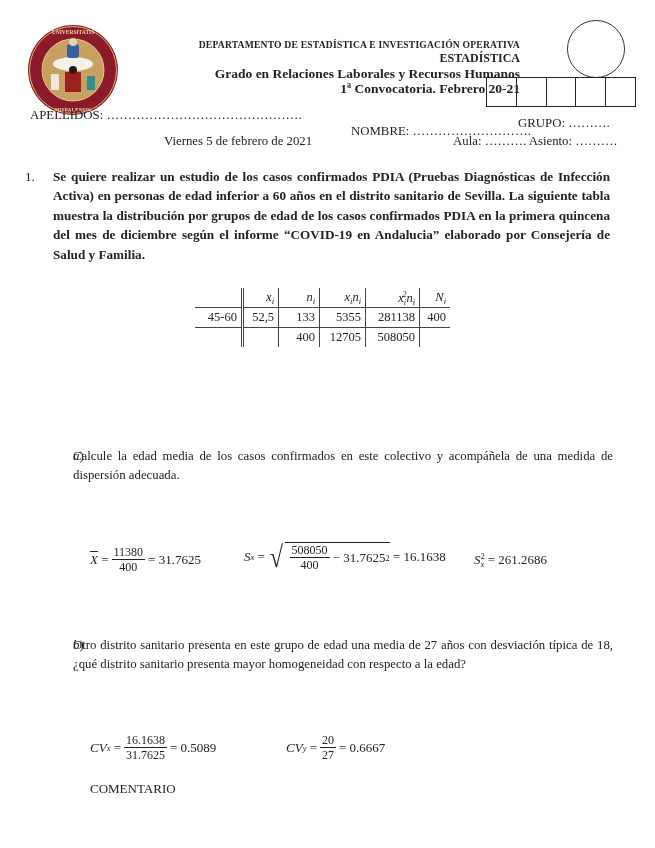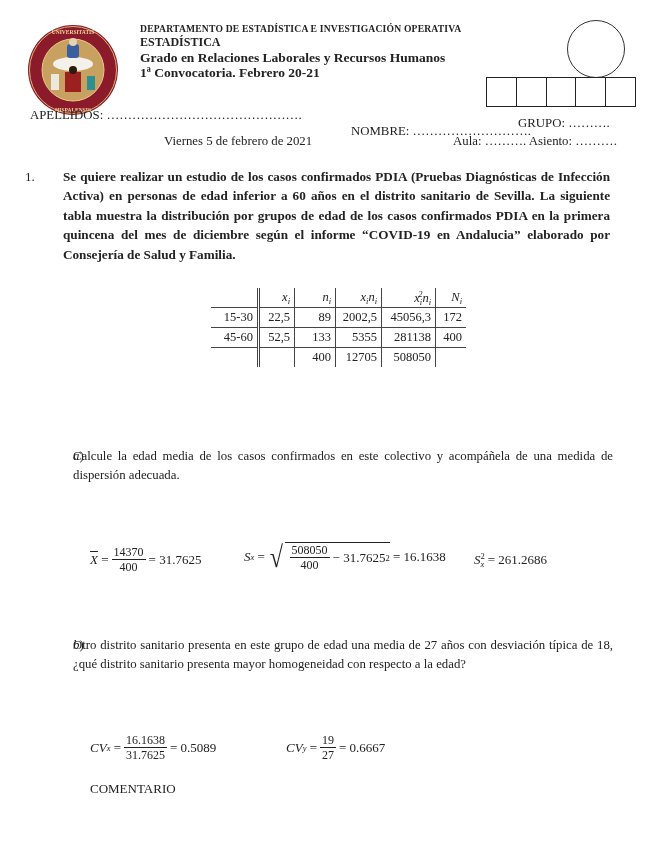--- a/index.html
+++ b/index.html
@@ -2,45 +2,45 @@
 <html><head>
 <meta charset="utf-8">
 <style>
   html, body { margin:0; padding:0; background:#ffffff; }
   body { width:655px; height:848px; position:relative; overflow:hidden;
          font-family:"DejaVu Serif", "Liberation Serif", serif; color:#222; }
   .abs { position:absolute; }
 
   
   #seal { left:27px; top:24px; width:92px; height:92px; }
-  .hdr { left:140px; width:380px; text-align:left; font-family:"Liberation Serif", serif; }
+  .hdr { left:140px; width:380px; text-align:right; font-family:"Liberation Serif", serif;margin-top:16px; }
   #dept { top:23px; font-size:9.6px; font-weight:bold; letter-spacing:0.2px; }
   #subj { top:35px; font-size:12px; font-weight:bold; }
   #grado { top:50px; font-size:13.5px; font-weight:bold; }
   #conv { top:65px; font-size:13.5px; font-weight:bold; }
   #circle { left:567px; top:20px; width:56px; height:56px; border:1.3px solid #333; border-radius:50%; }
   #boxes { left:486px; top:77px; width:150px; height:30px; display:flex; border:1.6px solid #222; box-sizing:border-box; }
   #boxes .cell { flex:1; border-right:1px solid #222; }
   #boxes .cell:last-child { border-right:none; }
 
   
   .line { font-family:"Liberation Serif", serif; font-size:12.8px; white-space:nowrap; }
   #apellidos { left:30px; top:108px;text-align:center; }
   #nombre { left:351px; top:124px; }
   #grupo { left:518px; top:116px; }
   #fecha { left:164px; top:134px;text-align:center; }
   #aula { left:453px; top:134px; }
 
   
   #q1 { left:25px; top:167px; width:585px; font-family:"Liberation Serif", serif; font-size:13.2px; line-height:19.4px; }
   #q1 .num { position:absolute; left:0; top:0; font-weight:normal; }
-  #q1 .txt { margin-left:38px; font-weight:bold; text-align:justify; display:block; }
-
-  
-  #tbl { left:211px; top:288px; border-collapse:collapse; font-family:"Liberation Serif", serif; font-size:12.5px; }
+  #q1 .txt { margin-left:28px; font-weight:bold; text-align:justify; display:block; }
+
+  
+  #tbl { left:195px; top:288px; border-collapse:collapse; font-family:"Liberation Serif", serif; font-size:12.5px; }
   #tbl td, #tbl th { height:19px; padding:0 4px; text-align:right; font-weight:normal; border-right:1px solid #444; }
   #tbl th { font-style:italic; }
   #tbl tr.hr td, #tbl tr.hr th { border-bottom:1px solid #444; }
   #tbl tr.top td { border-top:1px solid #444; }
   #tbl .c0 { width:38px; border-right:3px double #444; }
   #tbl .c1 { width:26px; } #tbl .c2 { width:32px; } #tbl .c3 { width:37px;font-family:Liberation Serif, serif; }
   #tbl .c4 { width:45px; } #tbl .c5 { width:22px; }
   #tbl .nb { border-right:none; }
 
   
@@ -117,28 +117,20 @@
 <table id="tbl" class="abs">
   <tbody>
       <tr class="hr">
     <th class="c0"></th>
     <th class="c1">x<span class="sub-s">i</span></th>
     <th class="c2">n<span class="sub-s">i</span></th>
     <th class="c3">x<span class="sub-s">i</span>n<span class="sub-s">i</span></th>
     <th class="c4">x<span class="sub-s">i</span><span class="sup-s" style="margin-left:-4px">2</span>n<span class="sub-s">i</span></th>
     <th class="c5 nb">N<span class="sub-s">i</span></th>
   </tr>
-  <tr class="top">
-    <td class="c0">15-30</td>
-    <td class="c1">22,5</td>
-    <td class="c2">89</td>
-    <td class="c3">2002,5</td>
-    <td class="c4">45056,3</td>
-    <td class="c5 nb">172</td>
-  </tr>
   <tr class="top hr">
     <td class="c0">45-60</td>
     <td class="c1">52,5</td>
     <td class="c2">133</td>
     <td class="c3">5355</td>
     <td class="c4">281138</td>
     <td class="c5 nb">400</td>
   </tr>
   <tr>
     <td class="c0"></td>
@@ -152,21 +144,21 @@
   </table>
 
 <div id="qa" class="abs sub">
   <span class="lbl"><i>a</i><span>)</span></span>
   <span class="txt">Calcule la edad media de los casos confirmados en este colectivo y acompáñela de una medida de dispersión adecuada.</span>
 </div>
 
 <div id="fx" class="abs f">
   <span class="it ov">X</span>&nbsp;=
   <span class="frac">
-      <span class="n">14370</span>
+      <span class="n">11380</span>
       <span class="d">400</span>
     </span>
   <span>= 31.7625</span>
 </div>
 
 <div id="fs" class="abs f">
   <span class="it">S</span><span class="sub-s">x</span>&nbsp;=&nbsp;
   <span class="sqrt">
     <span class="rad">√</span>
     <span class="body">
@@ -200,19 +192,19 @@
   <span class="frac">
       <span class="n">16.1638</span>
       <span class="d">31.7625</span>
     </span>
   <span>= 0.5089</span>
 </div>
 
 <div id="fcvy" class="abs f">
   <span class="it">CV</span><span class="sub-s">y</span>&nbsp;=
   <span class="frac">
-      <span class="n">19</span>
+      <span class="n">20</span>
       <span class="d">27</span>
     </span>
   <span>= 0.6667</span>
 </div>
 
 <div id="coment" class="abs">COMENTARIO</div>
 
 </body></html>

